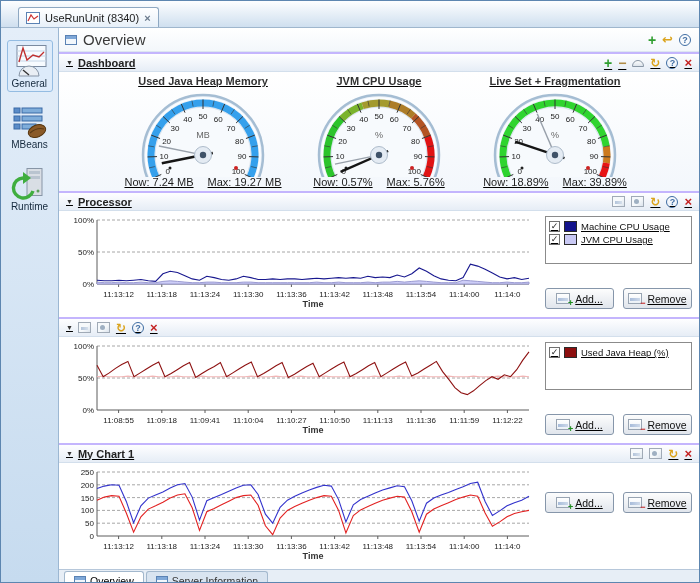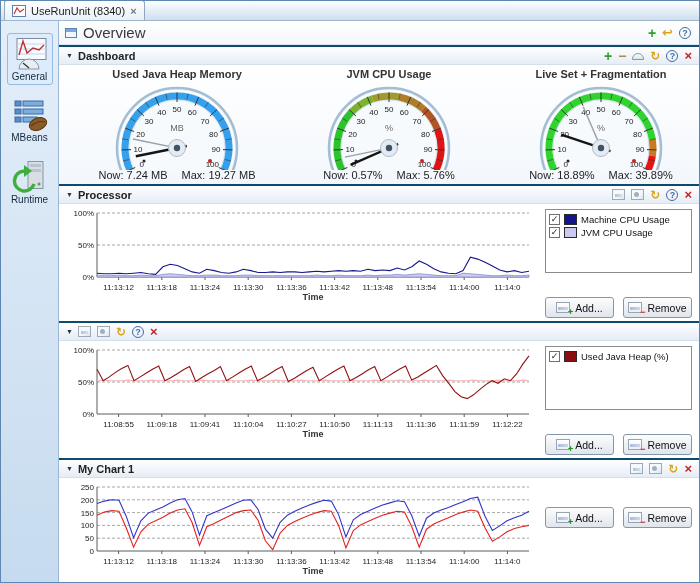--- a/index.html
+++ b/index.html
@@ -1,54 +1,54 @@
 <!DOCTYPE html>
 <html><head>
 <meta charset="utf-8">
 <style>
   html,body{margin:0;padding:0;background:#8fb0cf;font-family:"Liberation Sans","DejaVu Sans",sans-serif;}
   *{box-sizing:border-box;}
   .window{width:700px;height:583px;border:1px solid #5d86b0;background:#e6eef7;display:flex;flex-direction:column;overflow:hidden;}
 
   
-  .tabbar{height:20px;background:linear-gradient(#fdfeff,#cfdfef);border-bottom:1px solid #9fb6cd;display:flex;align-items:flex-end;padding-left:3px;flex:none;}
+  .tabbar{height:27px;background:linear-gradient(#fdfeff,#cfdfef);border-bottom:1px solid #9fb6cd;display:flex;align-items:flex-end;padding-left:17px;flex:none;}
   .etab{display:flex;align-items:center;gap:5px;background:linear-gradient(#ffffff,#e7f0f9);border:1px solid #8ea8c2;border-bottom:none;border-radius:3px 3px 0 0;padding:0 7px;font-size:11px;color:#1c1c1c;height:20px;}
   .etab .xclose{color:#6a7a8c;font-weight:bold;font-size:11px;line-height:10px;cursor:default;}
   .etab .xclose::after{content:"×";}
 
   .main{flex:1;display:flex;min-height:0;}
 
   
   .sidebar{width:58px;flex:none;background:linear-gradient(180deg,#e4eef9,#c6dbef);border-right:1px solid #9cb7d2;display:flex;flex-direction:column;align-items:center;padding-top:12px;gap:10px;}
-  .side-item{display:flex;flex-direction:column;align-items:center;gap:1px;padding:3px 4px 2px;border-radius:3px;font-size:10px;color:#15293d;border:1px solid transparent;}
+  .side-item{display:flex;flex-direction:column;align-items:flex-start;gap:1px;padding:3px 4px 2px;border-radius:3px;font-size:10px;color:#15293d;border:1px solid transparent;}
   .side-item.selected{background:#ddebfa;border-color:#94bce2;}
 
   
   .content{flex:1;display:flex;flex-direction:column;background:#ffffff;min-width:0;}
   .page-header{height:24px;flex:none;display:flex;align-items:center;padding:0 8px 0 6px;background:linear-gradient(#ffffff,#f3f7fb);border-bottom:1px solid #dde6f0;}
   .page-title{font-size:15px;color:#3a3a3a;margin-left:6px;flex:1;}
   .icons{display:flex;gap:6px;align-items:center;}
 
-  .section{border-top:2px solid #0c4a6e;}
+  .section{border-top:2px solid #c4b5fd;text-decoration:underline;}
   .section-header{height:18px;display:flex;align-items:center;gap:5px;padding:0 7px;background:linear-gradient(#fefeff,#e6edf6);border-bottom:1px solid #d3dfec;}
   .tri{font-size:7px;color:#333;line-height:7px;}
   .tri::after{content:"▼";}
   .section-title{font-weight:bold;font-size:11px;color:#222;flex:1;}
 
   
-  .gauges{display:flex;justify-content:flex-end;padding:2px 10px 3px;background:linear-gradient(#ffffff,#f3f7fc);gap:36px;}
+  .gauges{display:flex;justify-content:center;padding:2px 10px 3px;background:linear-gradient(#ffffff,#f3f7fc);}
   .gauge{display:flex;flex-direction:column;align-items:center;}
   .gauge-title{font-size:11px;font-weight:bold;color:#333;margin:1px 0 0;}
   .gauge-values{font-size:11px;color:#1d1d1d;display:flex;gap:14px;margin-top:-1px;}
 
   
   .chart-row{display:flex;padding:3px 7px 3px 2px;gap:8px;background:#fff;}
   .chart-area{flex:none;width:476px;}
   .legend-panel{flex:1;display:flex;flex-direction:column;padding-top:2px;}
-  .legend-box{border:1px solid #8b8b8b;background:#fff;height:64px;padding:2px 3px;overflow:hidden;}
+  .legend-box{border:1px solid #8b8b8b;background:#fff;height:48px;padding:2px 3px;overflow:hidden;}
   .legend-row{display:flex;align-items:center;gap:4px;font-size:9.5px;color:#111;margin:2px 0;}
   .cb{width:11px;height:11px;flex:none;border:1px solid #707070;background:#fff;font-size:9px;line-height:9px;text-align:center;color:#1c1c1c;font-weight:bold;}
   .cb.checked::after{content:"✓";}
   .swatch{width:13px;height:11px;flex:none;border:1px solid #2a2a2a;}
   .btn-row{display:flex;gap:9px;margin-top:24px;}
   .btn{flex:1;display:flex;align-items:center;justify-content:center;gap:5px;font-size:10.5px;color:#111;border:1px solid #8696aa;border-radius:3px;background:linear-gradient(#fdfdfd,#e0e5ec);height:21px;padding:0;font-family:inherit;}
   .btn-ic{position:relative;width:14px;height:11px;border:1px solid #98a4b2;background:linear-gradient(#ffffff,#eaf0f6);flex:none;}
   .btn-ic::before{content:"";position:absolute;left:1px;right:1px;bottom:2px;height:3px;background:linear-gradient(90deg,#a8bcda,#cdd9ea);}
   .badge{position:absolute;right:-4px;bottom:-4px;font-size:9px;font-weight:bold;line-height:8px;}
   .badge-add{color:#1d8e1d;}.badge-add::after{content:"+";}

